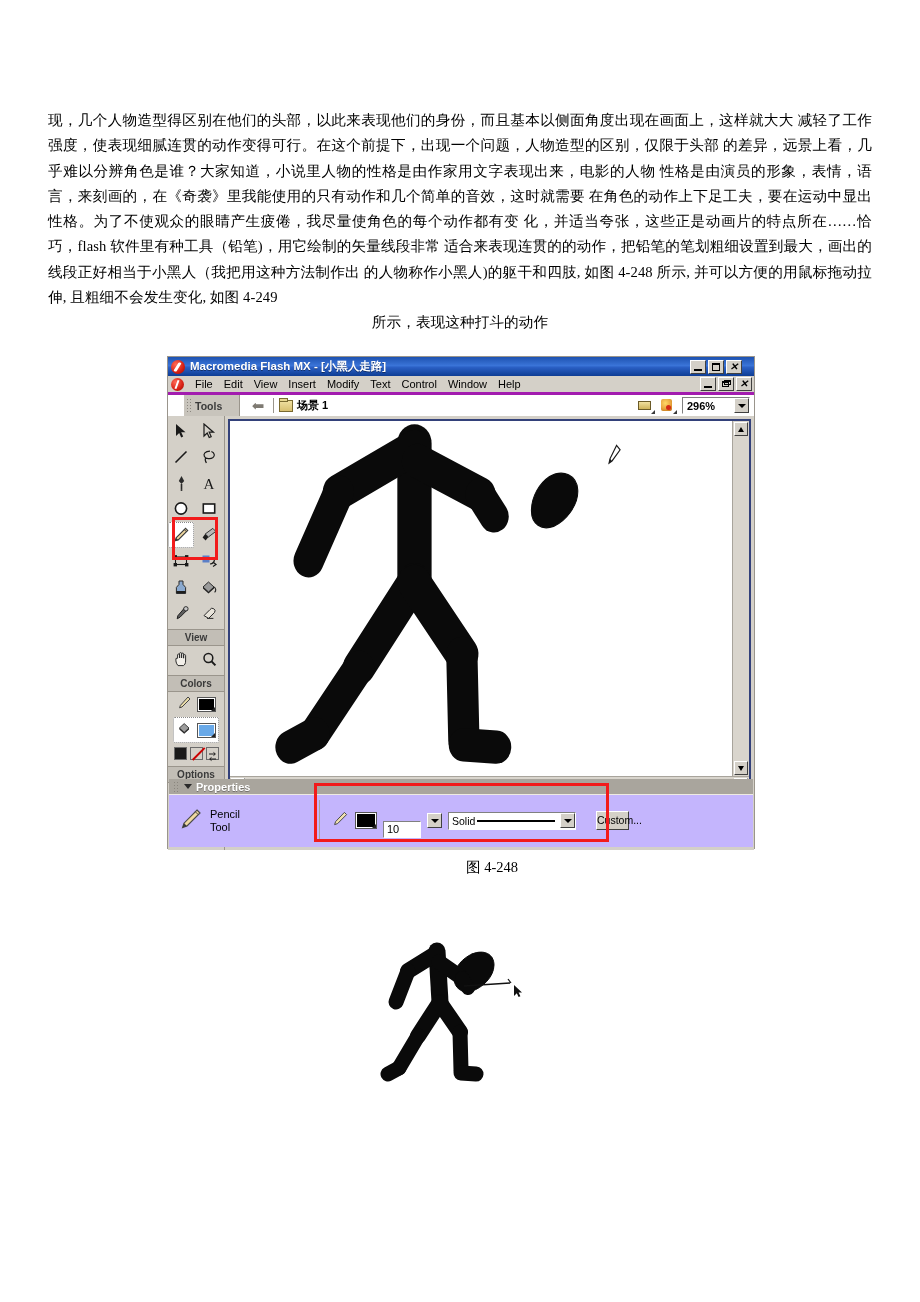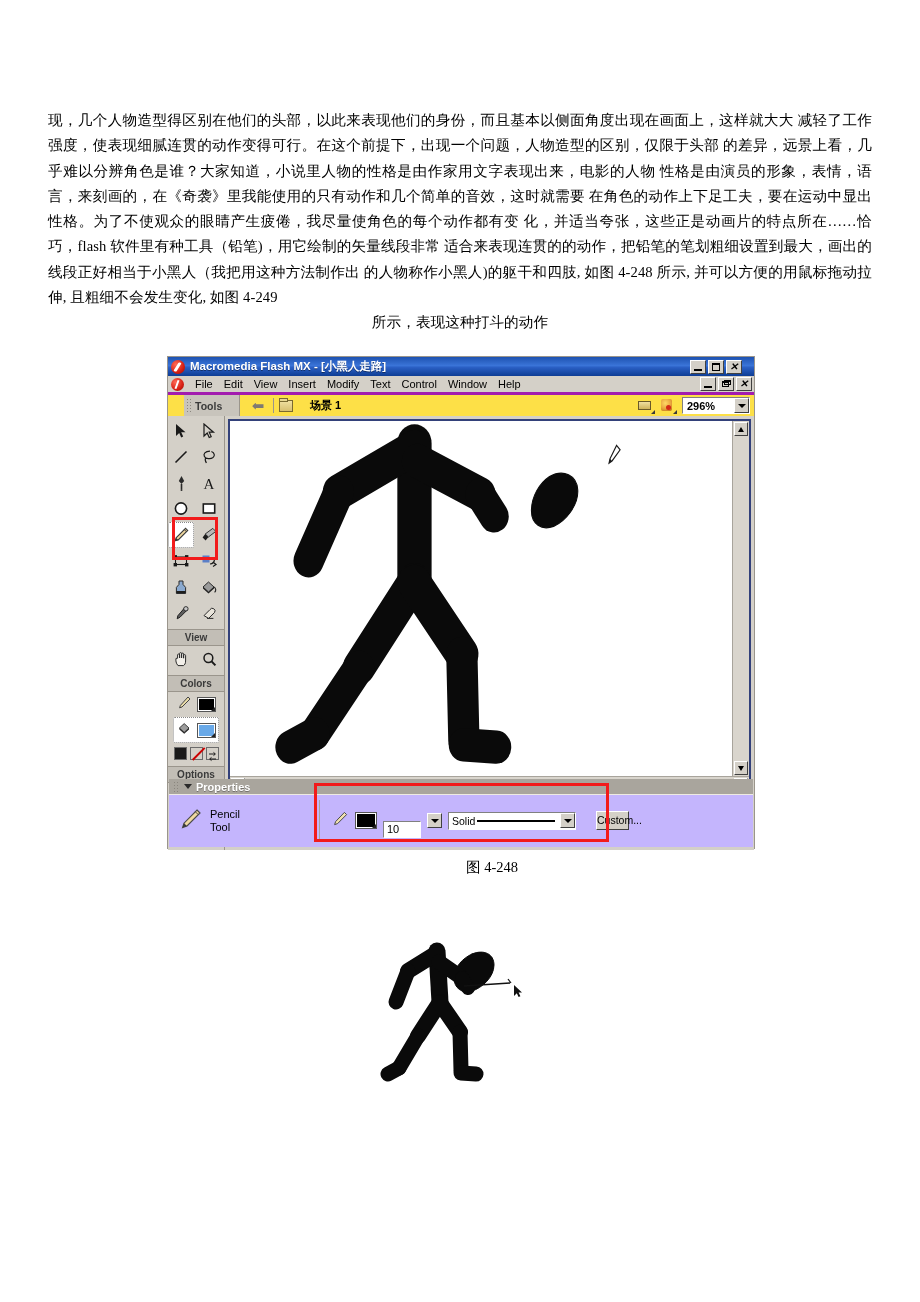--- a/index.html
+++ b/index.html
@@ -153,21 +153,21 @@
     font-size: 11px;
     color: #000;
     padding: 1px 6px 1px 5px;
     white-space: nowrap;
   }
   .menu-spacer { flex: 1; }
 
   
   .scene-bar {
     height: 21px;
-    background: #fde047;
+    background: #ffffff;
     display: flex;
     align-items: center;
     padding-left: 16px;
     box-sizing: border-box;
     position: relative;
   }
   .tools-tab {
     width: 56px;
     height: 21px;
     background: #c8c4bc;
@@ -213,21 +213,20 @@
     width: 9px; height: 4px;
     background: #e8d890;
     border: 1px solid #7a6a30;
     box-sizing: border-box;
   }
   .scene-name {
     font-family: "Liberation Sans", sans-serif;
     font-size: 11px;
     font-weight: bold;
     color: #000;
-    margin-left: 13px;
   }
   .scene-right {
     margin-left: auto;
     display: flex;
     align-items: center;
     padding-right: 4px;
     gap: 6px;
   }
   .edit-sym-icon, .edit-scene-icon {
     width: 16px; height: 15px; position: relative;

